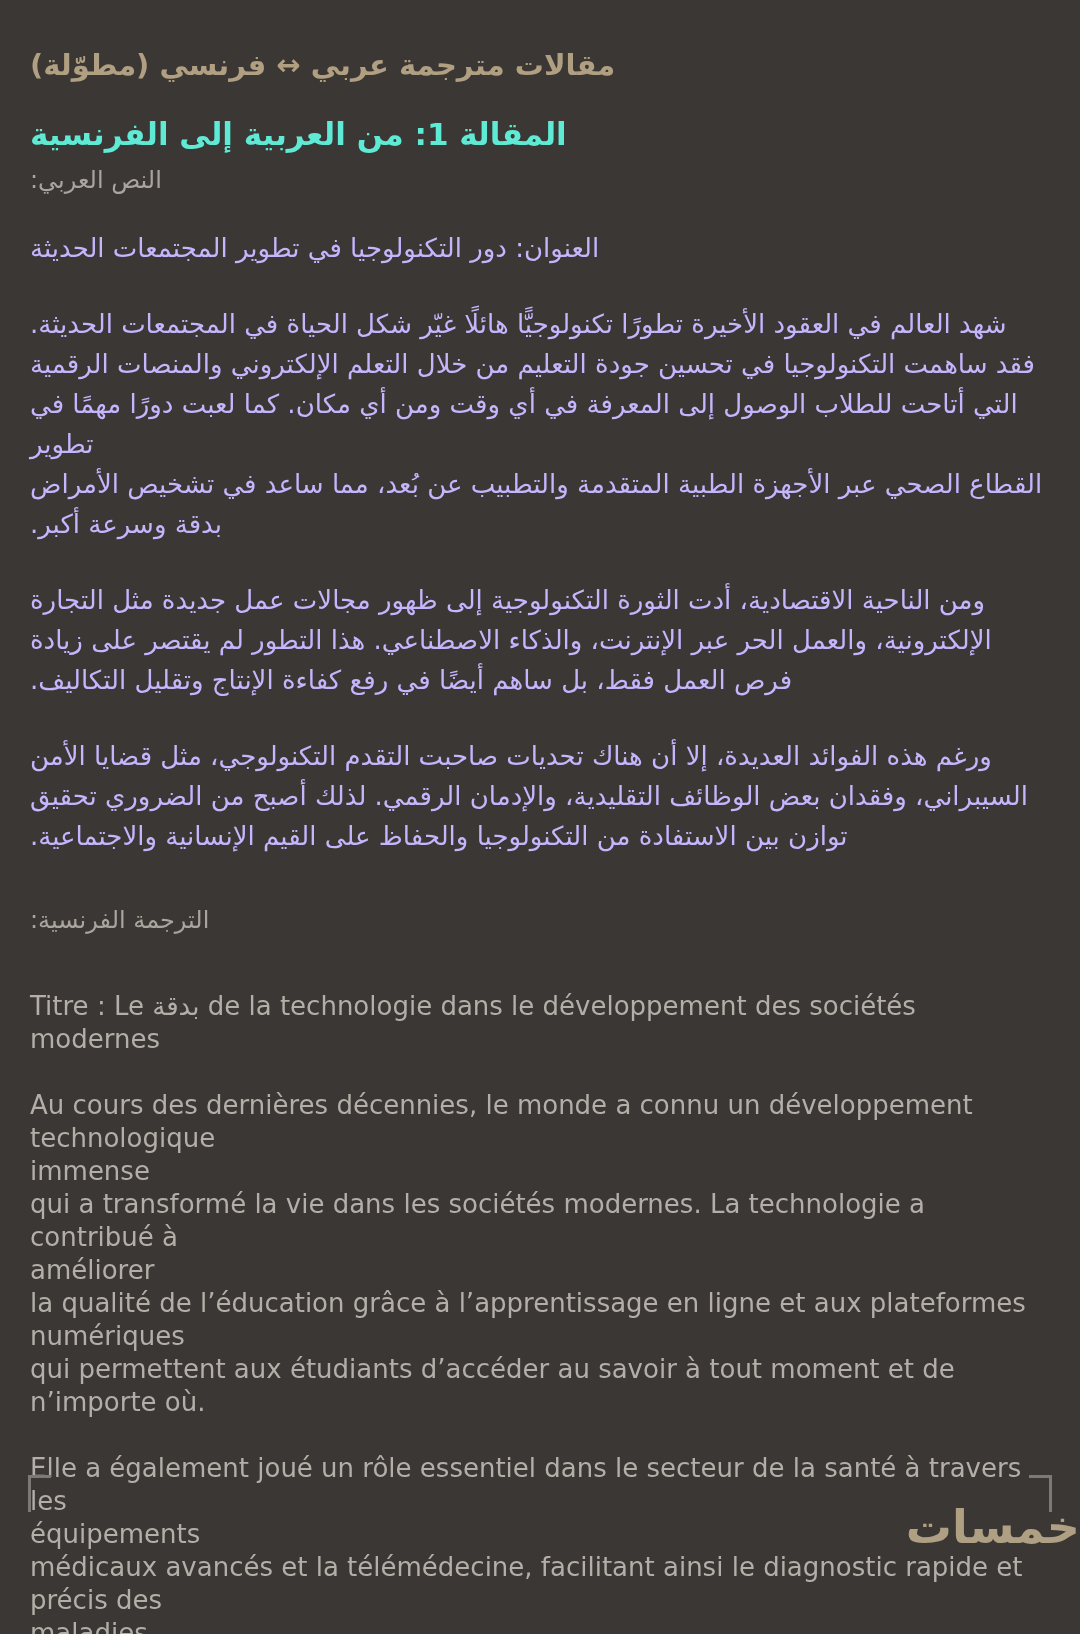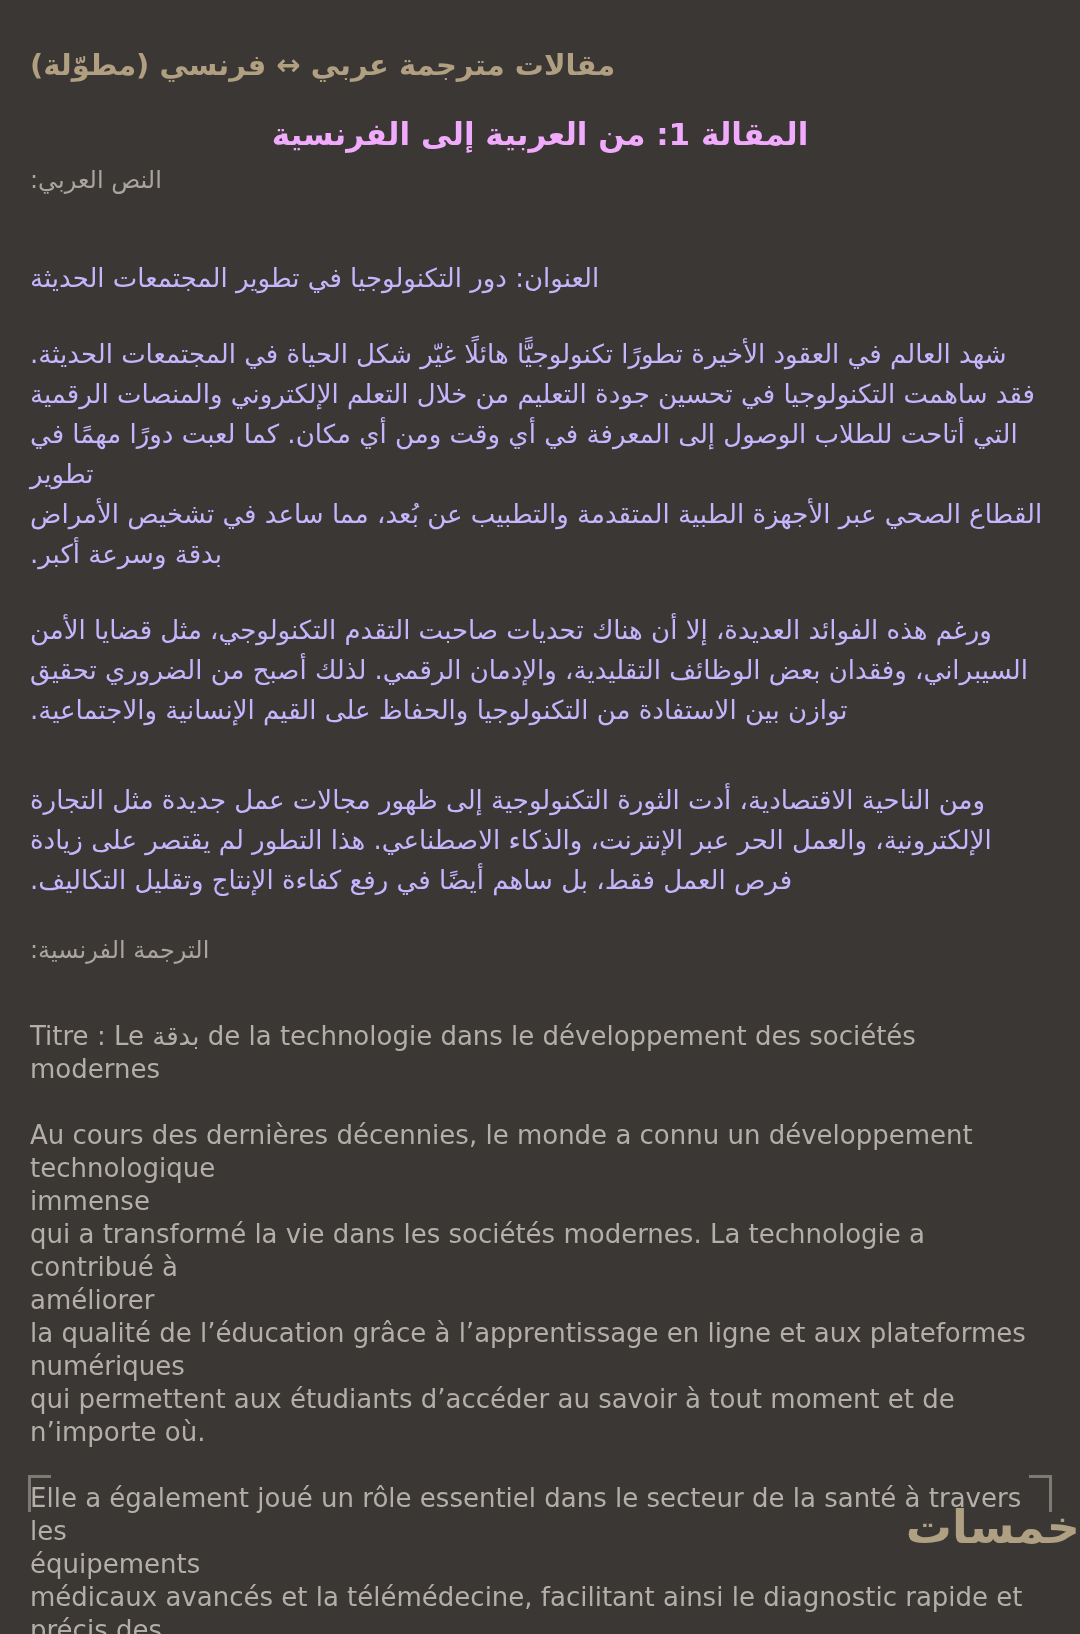--- a/index.html
+++ b/index.html
@@ -22,35 +22,35 @@
     text-align: left;
     unicode-bidi: plaintext;
     font-size: 29px;
     font-weight: bold;
     color: #b19f82;
     margin-bottom: 34px;
     white-space: pre-line;
   }
   .article-heading {
     direction: rtl;
-    text-align: center;
+    text-align: left;
     font-size: 31px;
     font-weight: bold;
-    color: #f0abfc;
+    color: #5eead4;
     margin-bottom: 14px;
     white-space: pre-line;
   }
   .section-label {
     direction: rtl;
     text-align: left;
     font-size: 24px;
     color: #a9a59e;
     white-space: pre-line;
   }
-  .label-arabic { margin-bottom: 64px; }
+  .label-arabic { margin-bottom: 34px; }
   .label-french { margin-bottom: 56px; }
   .ar-block {
     direction: rtl;
     text-align: left;
     font-size: 26px;
     line-height: 40px;
     color: #c4b5fd;
     margin-bottom: 36px;
     white-space: pre-line;
   }
@@ -114,27 +114,27 @@
   <div class="section-label label-arabic">النص العربي:</div>
 
   <div class="ar-block ar-title-line">العنوان: دور التكنولوجيا في تطوير المجتمعات الحديثة</div>
 
   <div class="ar-block">شهد العالم في العقود الأخيرة تطورًا تكنولوجيًّا هائلًا غيّر شكل الحياة في المجتمعات الحديثة.
 فقد ساهمت التكنولوجيا في تحسين جودة التعليم من خلال التعلم الإلكتروني والمنصات الرقمية
 التي أتاحت للطلاب الوصول إلى المعرفة في أي وقت ومن أي مكان. كما لعبت دورًا مهمًا في تطوير
 القطاع الصحي عبر الأجهزة الطبية المتقدمة والتطبيب عن بُعد، مما ساعد في تشخيص الأمراض
 بدقة وسرعة أكبر.</div>
 
+  <div class="ar-block">ومن الناحية الاقتصادية، أدت الثورة التكنولوجية إلى ظهور مجالات عمل جديدة مثل التجارة
+الإلكترونية، والعمل الحر عبر الإنترنت، والذكاء الاصطناعي. هذا التطور لم يقتصر على زيادة
+فرص العمل فقط، بل ساهم أيضًا في رفع كفاءة الإنتاج وتقليل التكاليف.</div>
+
   <div class="ar-block ar-last">ورغم هذه الفوائد العديدة، إلا أن هناك تحديات صاحبت التقدم التكنولوجي، مثل قضايا الأمن
 السيبراني، وفقدان بعض الوظائف التقليدية، والإدمان الرقمي. لذلك أصبح من الضروري تحقيق
 توازن بين الاستفادة من التكنولوجيا والحفاظ على القيم الإنسانية والاجتماعية.</div>
-
-  <div class="ar-block">ومن الناحية الاقتصادية، أدت الثورة التكنولوجية إلى ظهور مجالات عمل جديدة مثل التجارة
-الإلكترونية، والعمل الحر عبر الإنترنت، والذكاء الاصطناعي. هذا التطور لم يقتصر على زيادة
-فرص العمل فقط، بل ساهم أيضًا في رفع كفاءة الإنتاج وتقليل التكاليف.</div>
 
   <div class="section-label label-french">الترجمة الفرنسية:</div>
 
   <div class="fr-block">Titre : Le بدقة de la technologie dans le développement des sociétés modernes</div>
 
   <div class="fr-block">Au cours des dernières décennies, le monde a connu un développement technologique
 immense
 qui a transformé la vie dans les sociétés modernes. La technologie a contribué à
 améliorer
 la qualité de l’éducation grâce à l’apprentissage en ligne et aux plateformes numériques

